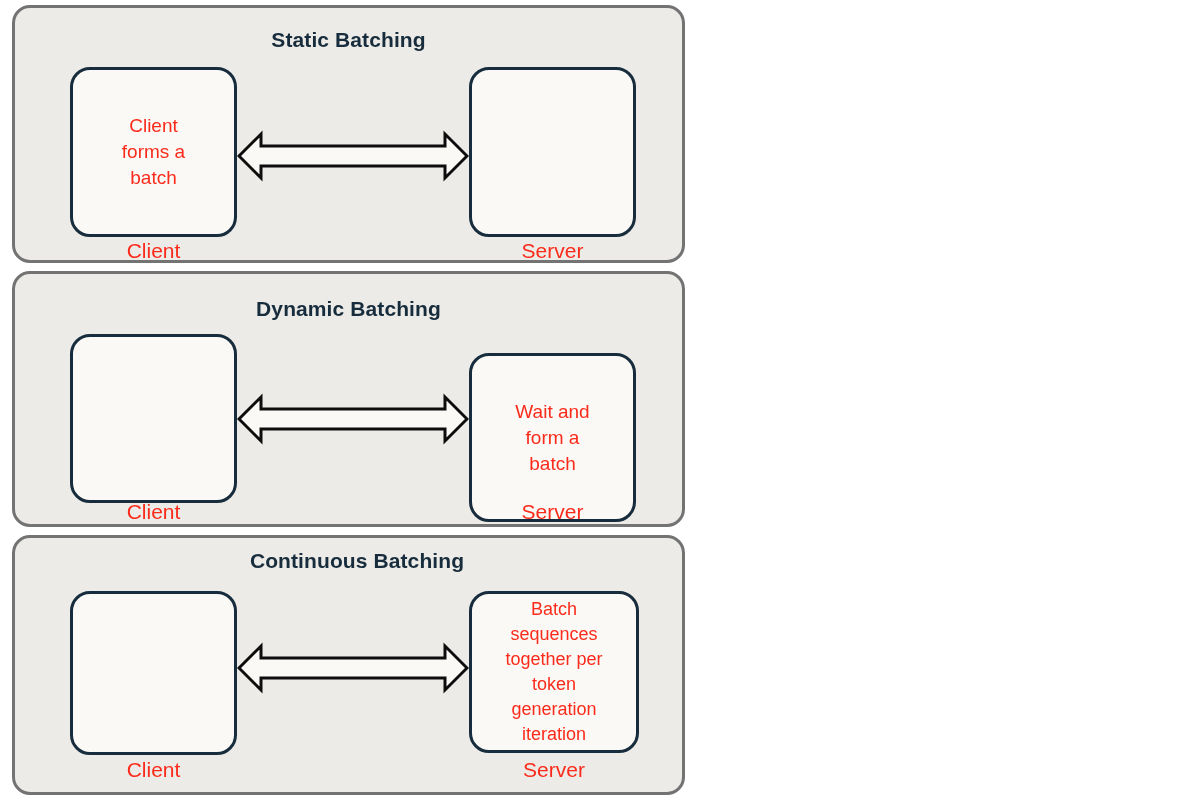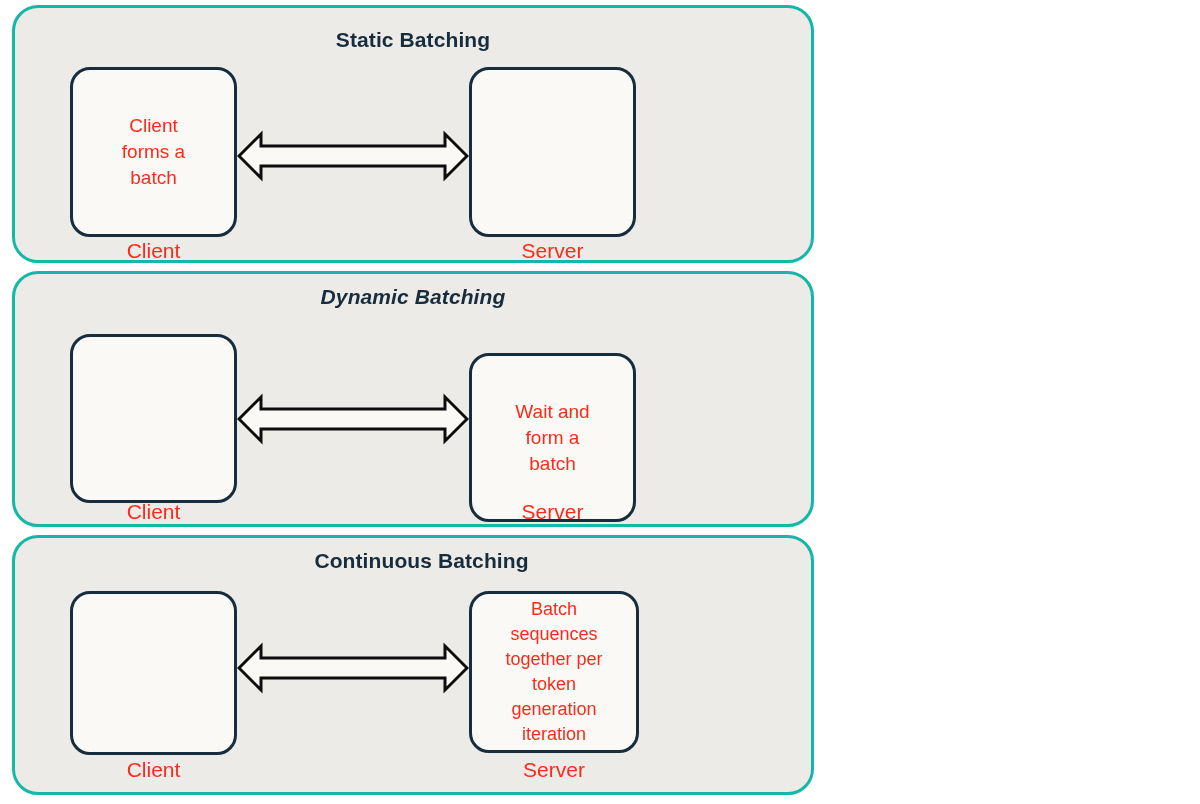--- a/index.html
+++ b/index.html
@@ -17,44 +17,44 @@
   #canvas {
     position: relative;
     width: 1200px;
     height: 804px;
     background: #ffffff;
   }
 
   .panel {
     position: absolute;
     left: 12px;
-    width: 802px;
+    width: 673px;
     background: #ecebe7;
-    border: 3px solid #14b8a6;
-    border-radius: 26px;
+    border: 3px solid #737373;
+    border-radius: 18px;
     box-sizing: border-box;
   }
 
   #panel-static      { top: 5px;   height: 258px; }
   #panel-dynamic     { top: 271px; height: 256px; }
   #panel-continuous  { top: 535px; height: 260px; }
 
   .panel-title {
     position: absolute;
     left: 0;
     right: 0;
     text-align: center;
     font-size: 21px;
     font-weight: bold;
     color: #172c3c;
     letter-spacing: 0.1px;
     white-space: nowrap;
   }
   #panel-static .panel-title     { top: 20px; }
-  #panel-dynamic .panel-title    { top: 11px; font-style: italic; }
+  #panel-dynamic .panel-title    { top: 23px; }
   #panel-continuous .panel-title { top: 11px; margin-left: 17px; }
 
   .node {
     position: absolute;
     background: #faf9f6;
     border: 3px solid #172c3c;
     border-radius: 20px;
     box-sizing: border-box;
     display: flex;
     align-items: center;

